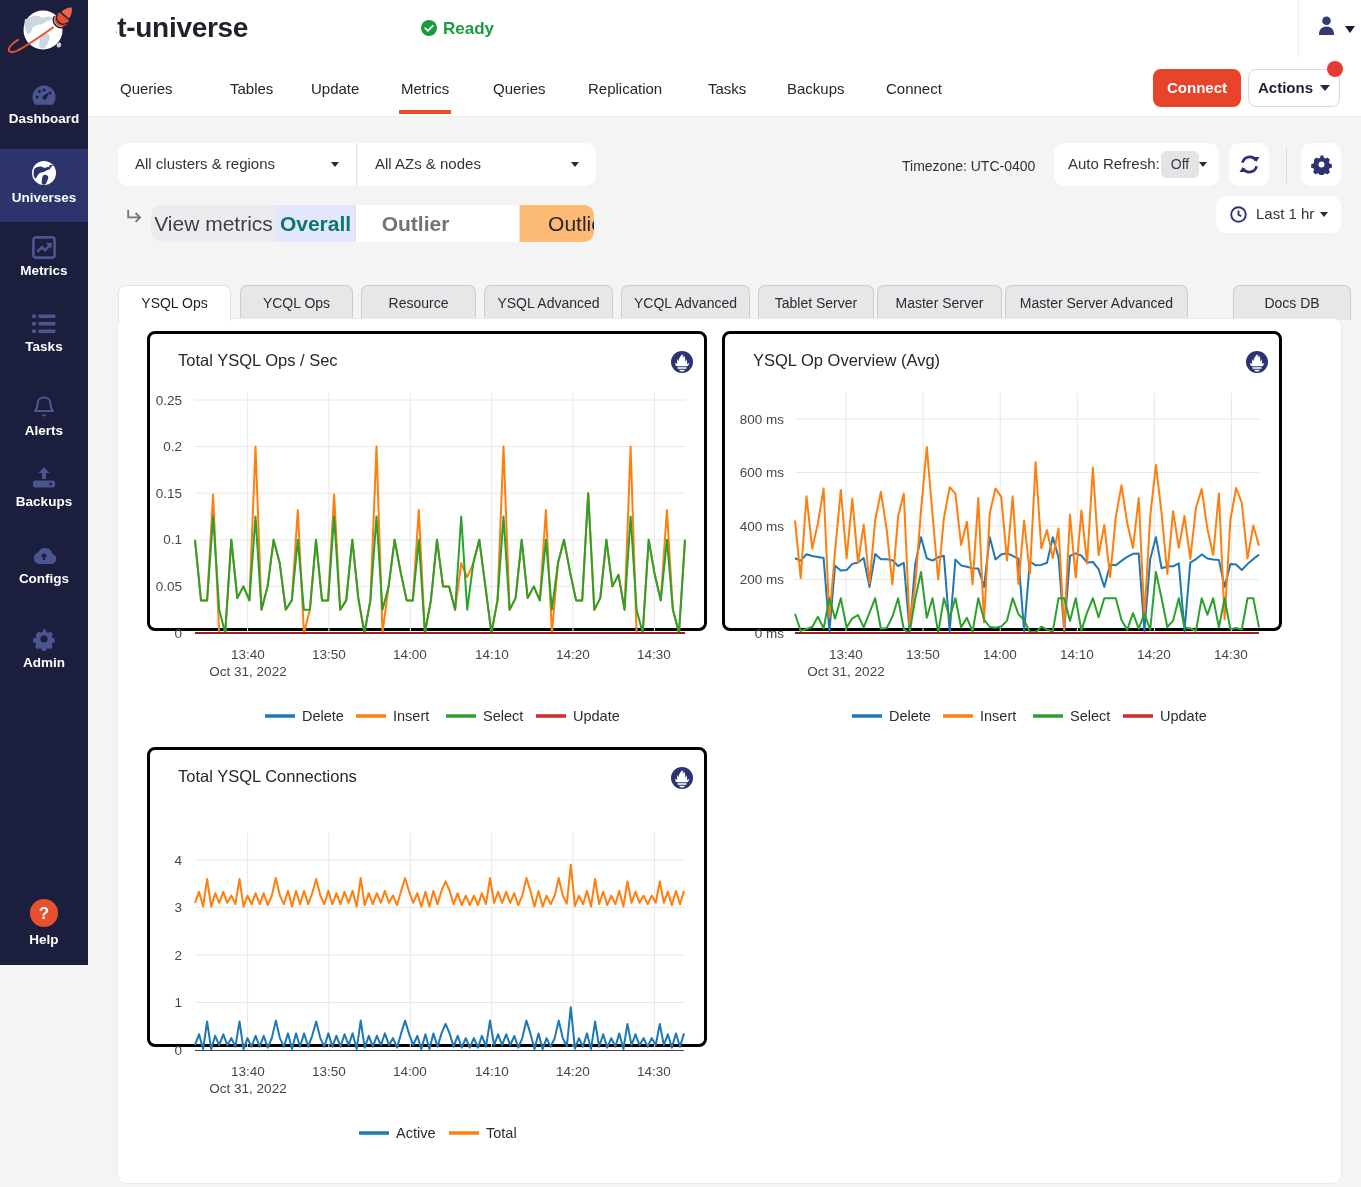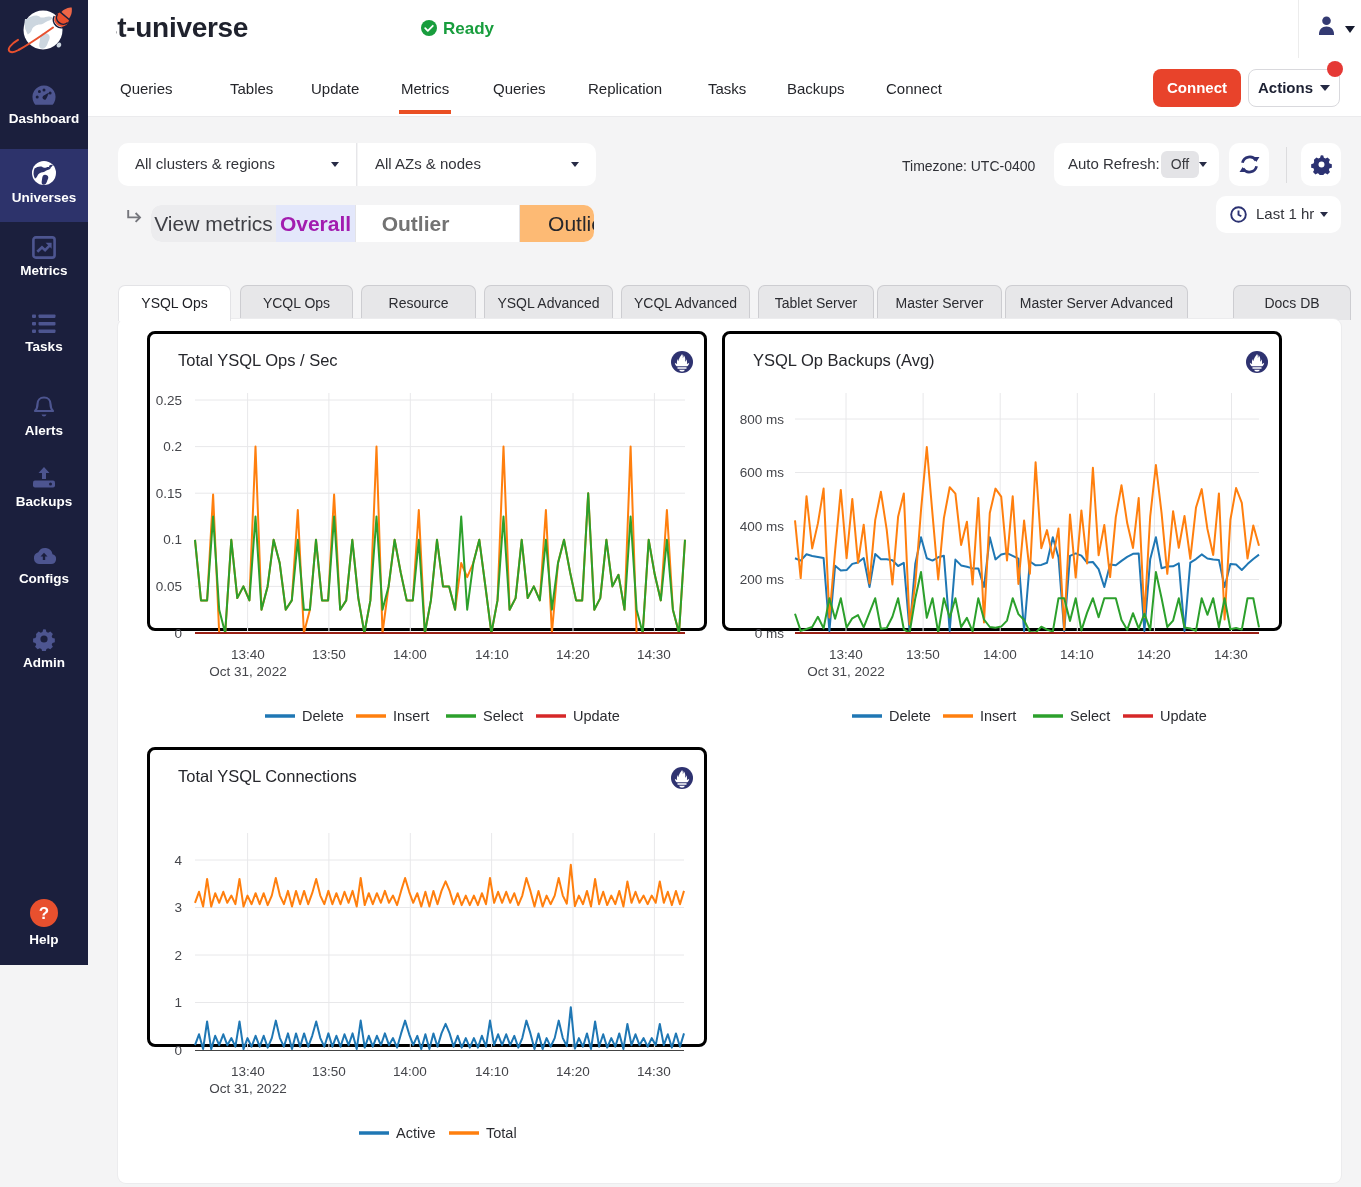--- a/index.html
+++ b/index.html
@@ -203,21 +203,21 @@
       <path d="M12 1.5l2 .3.7 2.6 1.9.8 2.3-1.3 2.8 2.8-1.3 2.3.8 1.9 2.6.7v4l-2.6.7-.8 1.9 1.3 2.3-2.8 2.8-2.3-1.3-1.9.8-.7 2.6h-4l-.7-2.6-1.9-.8-2.3 1.3-2.8-2.8 1.3-2.3-.8-1.9-2.6-.7v-4l2.6-.7.8-1.9L3.4 6.7l2.8-2.8 2.3 1.3 1.9-.8.7-2.6z" fill="#2c3272"></path>
       <circle cx="12" cy="12" r="3.4" fill="#fff"></circle>
     </svg></div>
 
 <svg id="hookarrow" width="17" height="14" viewBox="0 0 17 14">
     <path d="M1.2 0v7.4h11.5" fill="none" stroke="#75767c" stroke-width="1.9"></path>
     <path d="M8.6 3 13 7.4 8.6 11.8" fill="none" stroke="#75767c" stroke-width="1.9"></path>
   </svg>
 <div id="seg">
   <div class="segc" style="left:0;width:125px;background:#ececee;color:#3f4046;">View metrics for</div>
-  <div class="segc" style="left:125px;width:79px;background:#e3e7fb;color:#a21caf;font-weight:700;">Overall</div>
+  <div class="segc" style="left:125px;width:79px;background:#e3e7fb;color:#0f766e;font-weight:700;">Overall</div>
   <div class="segc" style="left:204px;width:120px;background:#fff;color:#737373;border-left:1px solid #e3e3e6;font-weight:700;">Outlier Nodes</div>
   <div class="segc" style="left:324px;width:119px;background:#fdba74;color:#26272c;border-left:1px solid #e3e3e6;font-weight:500;margin-left:44px;">Outlier Tables</div>
 </div>
 <div class="btn" id="lastbtn">
     <svg width="17" height="17" viewBox="0 0 17 17" style="position:absolute;left:14px;top:10px">
       <circle cx="8.5" cy="8.5" r="7.3" fill="none" stroke="#2c3272" stroke-width="1.9"></circle>
       <path d="M8.5 4.5v4.2l2.8 1.6" fill="none" stroke="#2c3272" stroke-width="1.9"></path>
     </svg>
     <span style="position:absolute;left:40px;top:9px">Last 1 hr</span>
     <span class="ddcaret" style="right:13px;top:16px"></span>
@@ -276,21 +276,21 @@
       <text x="423" y="387" class="lg">Update</text>
       <g transform="translate(521,17)">
         <circle cx="11" cy="11" r="11" fill="#2e3270"></circle>
 <path d="M11 2.9c1 1.6 1.1 2.7.7 4.1.8-.5 1.1-2 .9-3.1 1 1.2 1.7 2.8 1.7 4.7 0 .9-.15 1.6-.3 2.1.9-.3 1.2-1.5 1.3-2.4.5 1 .8 2 .8 3.1 0 .5-.1 1-.25 1.5.9-.2 1.7-.6 2.3-1.2 0 1.4-.7 2.7-1.8 3.6H5.65c-1.1-.9-1.8-2.2-1.8-3.6.6.6 1.4 1 2.3 1.2a4.9 4.9 0 0 1-.25-1.5c0-1.5.65-2.9 1.3-3.6 0 .8 0 1.9.5 2.5.1-1.5.55-3.9 2.1-5.6.55-.6.95-1.1 1.2-1.8z" fill="#fff"></path>
 <rect x="6.4" y="16.2" width="9.2" height="1.5" rx="0.4" fill="#fff"></rect>
 <path d="M8.2 18.7h5.6c-.2 1.1-1.1 1.9-2.8 1.9s-2.6-.8-2.8-1.9z" fill="#fff"></path>
       </g>
     </svg>
 </div>
 <div class="card" style="left:722px;top:331px;">
-  <div class="ctitle">YSQL Op Backups (Avg)</div>
+  <div class="ctitle">YSQL Op Overview (Avg)</div>
   <svg class="chart" width="558" height="394">
       <line x1="121.0" y1="59.0" x2="121.0" y2="299.0" stroke="#e8e8ea" stroke-width="1"></line>
       <line x1="198.1" y1="59.0" x2="198.1" y2="299.0" stroke="#e8e8ea" stroke-width="1"></line>
       <line x1="275.2" y1="59.0" x2="275.2" y2="299.0" stroke="#e8e8ea" stroke-width="1"></line>
       <line x1="352.3" y1="59.0" x2="352.3" y2="299.0" stroke="#e8e8ea" stroke-width="1"></line>
       <line x1="429.4" y1="59.0" x2="429.4" y2="299.0" stroke="#e8e8ea" stroke-width="1"></line>
       <line x1="506.5" y1="59.0" x2="506.5" y2="299.0" stroke="#e8e8ea" stroke-width="1"></line>
       <line x1="70.0" y1="245.5" x2="534.0" y2="245.5" stroke="#e8e8ea" stroke-width="1"></line>
       <line x1="70.0" y1="192.0" x2="534.0" y2="192.0" stroke="#e8e8ea" stroke-width="1"></line>
       <line x1="70.0" y1="138.5" x2="534.0" y2="138.5" stroke="#e8e8ea" stroke-width="1"></line>

